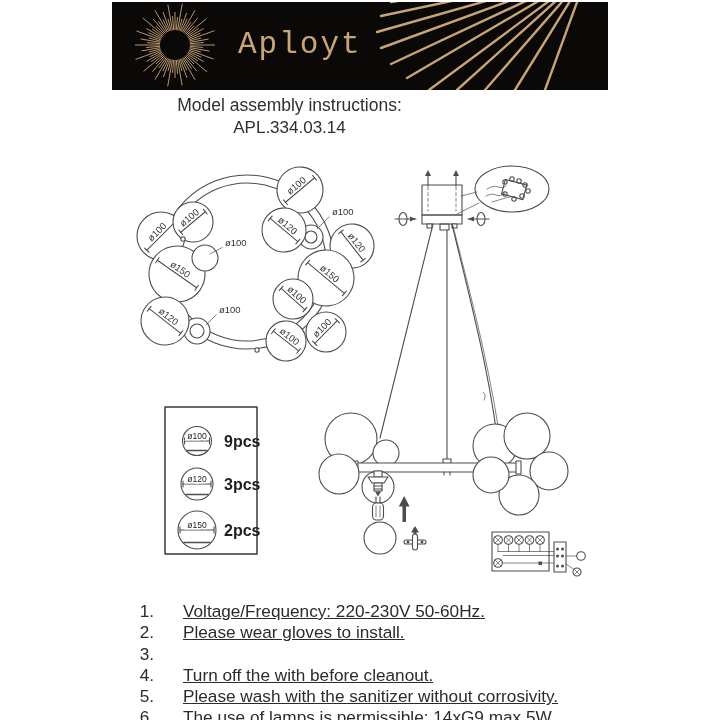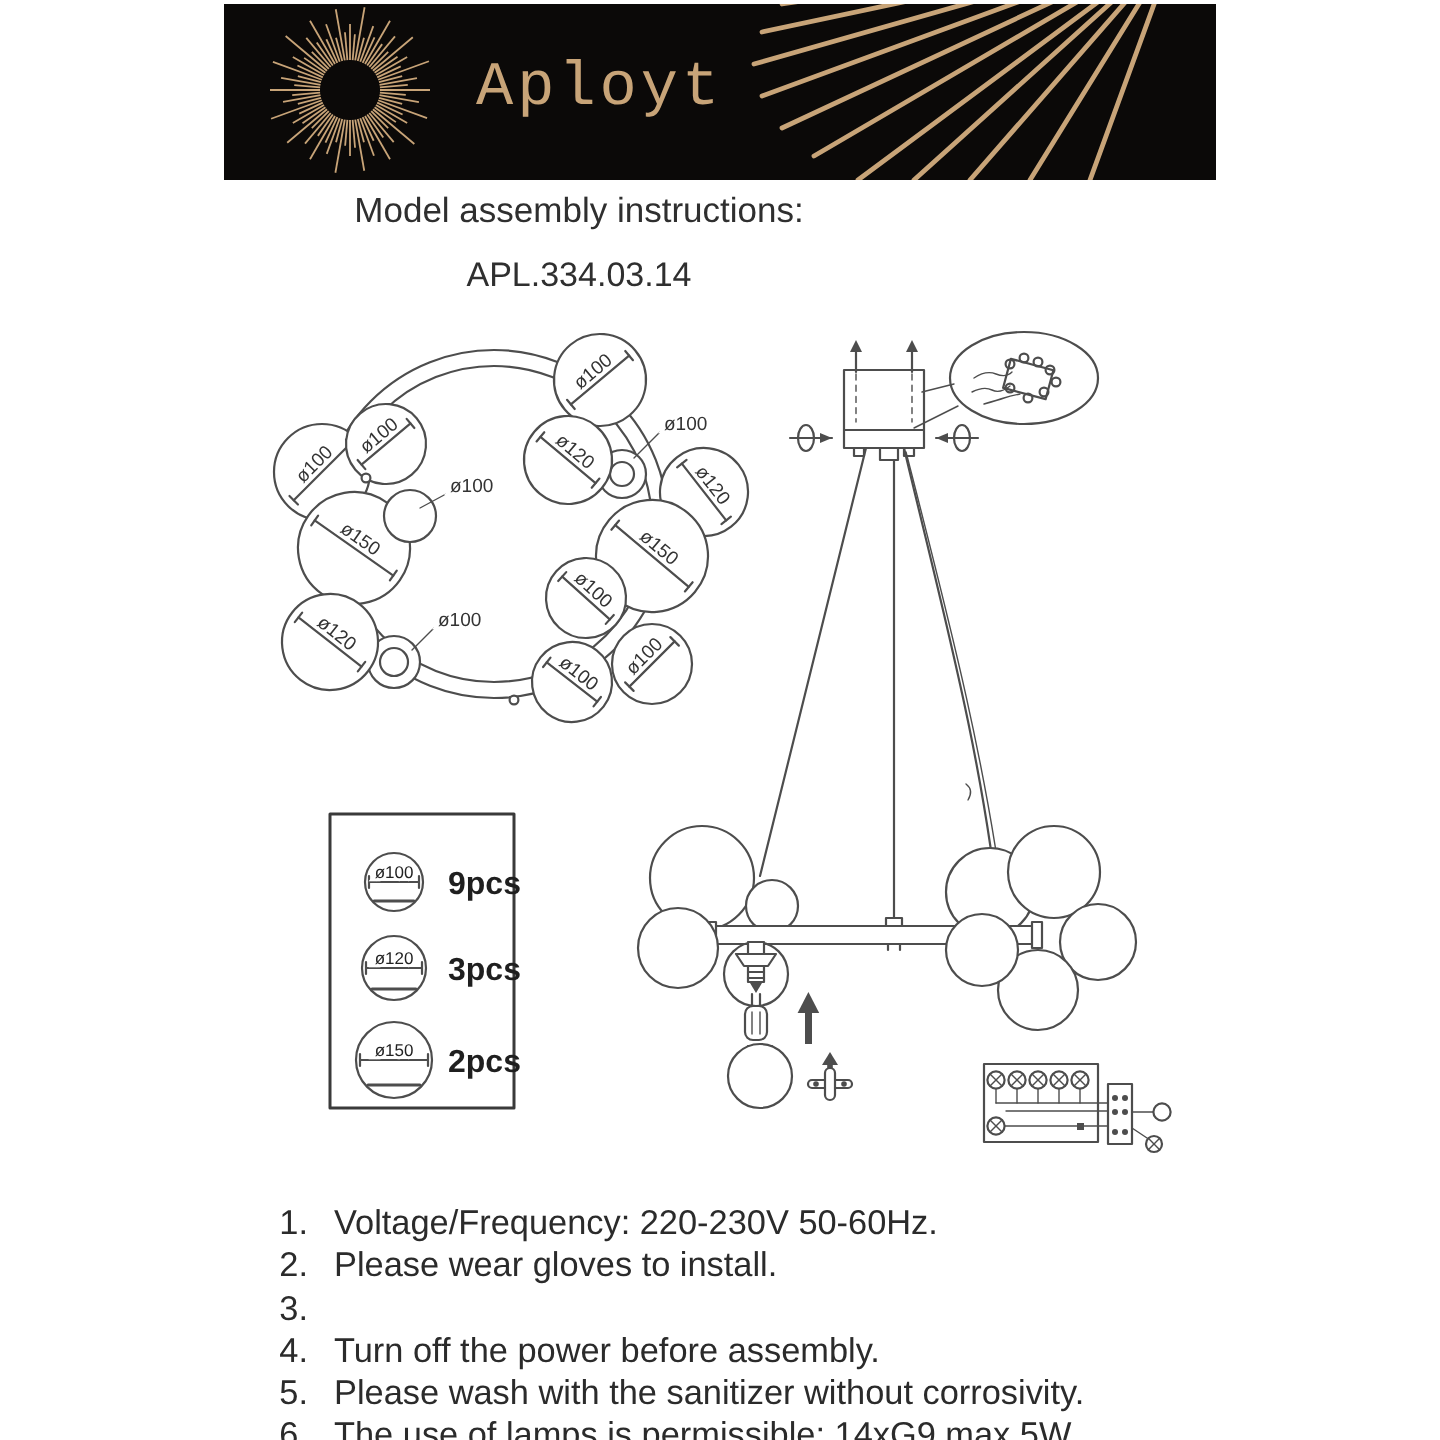--- a/index.html
+++ b/index.html
@@ -19,21 +19,21 @@
   .brand-name{
     position:absolute;left:126px;top:50%;transform:translateY(-54%);
     color:var(--gold);font-size:31px;font-weight:400;letter-spacing:2px;font-family:Liberation Mono, monospace;
   }
   .starburst{position:absolute;left:20px;top:0px;}
   .rays{position:absolute;right:0;top:0;}
   .ray{stroke:var(--gold);stroke-width:2.4;stroke-linecap:round;}
   
   .title-block{position:absolute;left:0;top:95px;width:579px;text-align:center;}
   .title-block .t1{font-size:17.5px;font-weight:500;color:#2f2f2f;margin:0;}
-  .title-block .t2{font-size:17px;font-weight:500;color:#2f2f2f;margin:12px 0 0 0;}
+  .title-block .t2{font-size:17px;font-weight:500;color:#2f2f2f;margin:2px 0 0 0;}
   
   .diagram{position:absolute;left:0;top:0;width:720px;height:720px;}
   .ln{fill:none;stroke:var(--line);stroke-width:1.1;stroke-linecap:round;stroke-linejoin:round;}
   .lnf{fill:#ffffff;stroke:var(--line);stroke-width:1.1;stroke-linejoin:round;}
   .thin{stroke-width:0.7;}
   .thk{stroke-width:1.5;}
   .blk{fill:var(--line);stroke:none;}
   .dash{stroke-dasharray:3 2.6;}
   .dlabel{
     font-family:"Liberation Sans",sans-serif;font-size:9.5px;fill:#333;
@@ -45,21 +45,21 @@
     text-anchor:middle;paint-order:stroke;stroke:#fff;stroke-width:3px;
   }
   .qty{font-family:"Liberation Sans",sans-serif;font-size:16px;font-weight:700;fill:#1f1f1f;}
   
   .instructions{
     position:absolute;left:128px;top:601px;width:520px;
     display:flex;flex-direction:column;
   }
   .instr-row{display:flex;line-height:21.3px;font-size:17.2px;font-weight:500;color:#2b2b2b;}
   .instr-num{width:26px;text-align:right;flex:none;}
-  .instr-text{margin-left:13px;white-space:nowrap;}
+  .instr-text{margin-left:29px;white-space:nowrap;text-decoration:underline;}
 </style>
 </head>
 <body>
 
 <div class="banner">
   <svg class="starburst" width="88" height="88" viewBox="0 0 88 88" id="starburst">
       <line x1="58" y1="43" x2="83" y2="43" stroke="#c8a478" stroke-width="0.9"></line>
       <line x1="57.94292047137618" y1="44.307336141214876" x2="70.89345154656888" y2="45.44036079693443" stroke="#c8a478" stroke-width="0.9"></line>
       <line x1="57.772116295183125" y1="45.604722665003955" x2="77.46827135542728" y2="49.07768621834256" stroke="#c8a478" stroke-width="0.9"></line>
       <line x1="57.488887394336025" y1="46.88228567653781" x2="69.07999730980484" y2="49.98811421776806" stroke="#c8a478" stroke-width="0.9"></line>
@@ -467,21 +467,21 @@
   </div>
   <div class="instr-row">
     <span class="instr-num">2.</span>
     <span class="instr-text">Please wear gloves to install.</span>
   </div>
   <div class="instr-row">
     <span class="instr-num">3.</span>
   </div>
   <div class="instr-row">
     <span class="instr-num">4.</span>
-    <span class="instr-text">Turn off the power before assembly.</span>
+    <span class="instr-text">Turn off the with before cleanout.</span>
   </div>
   <div class="instr-row">
     <span class="instr-num">5.</span>
     <span class="instr-text">Please wash with the sanitizer without corrosivity.</span>
   </div>
   <div class="instr-row">
     <span class="instr-num">6.</span>
     <span class="instr-text">The use of lamps is permissible: 14xG9 max 5W.</span>
   </div>
 </div>

